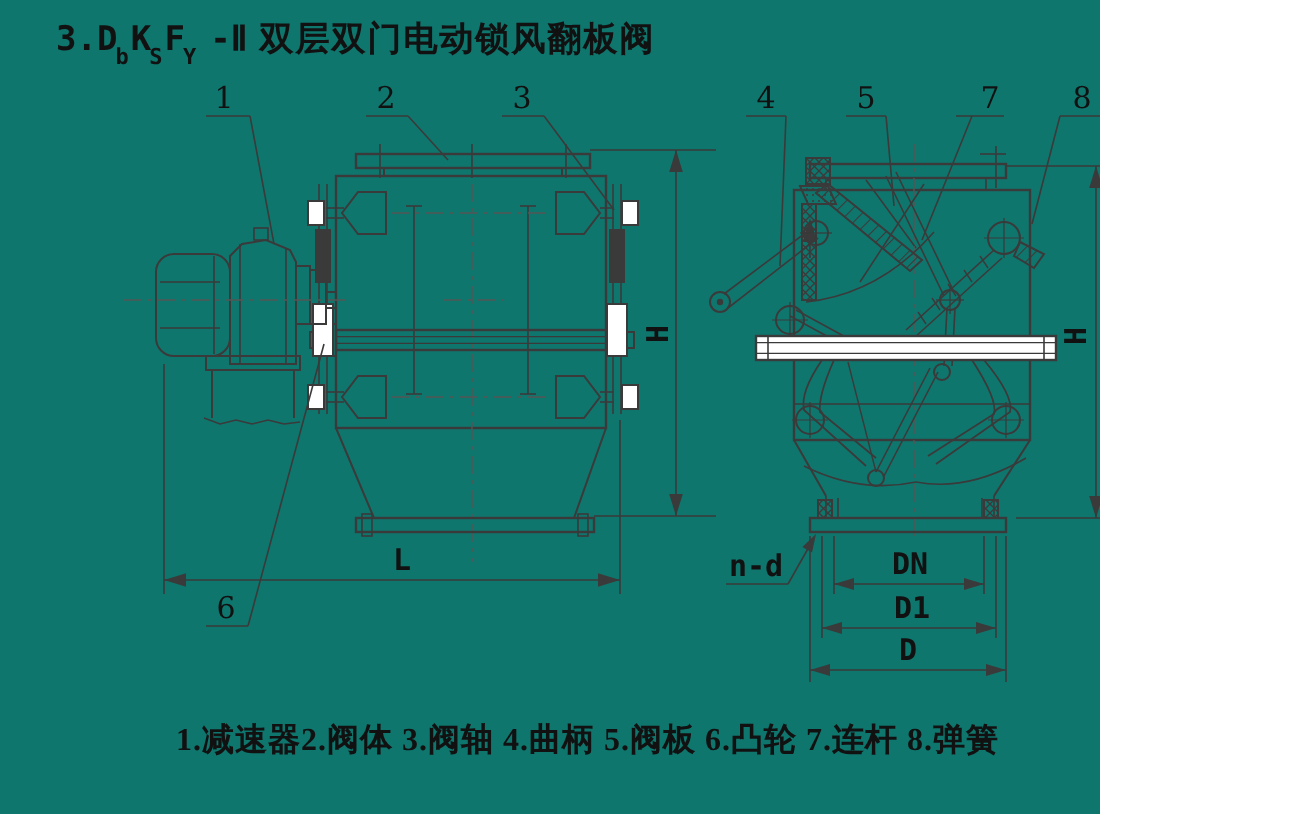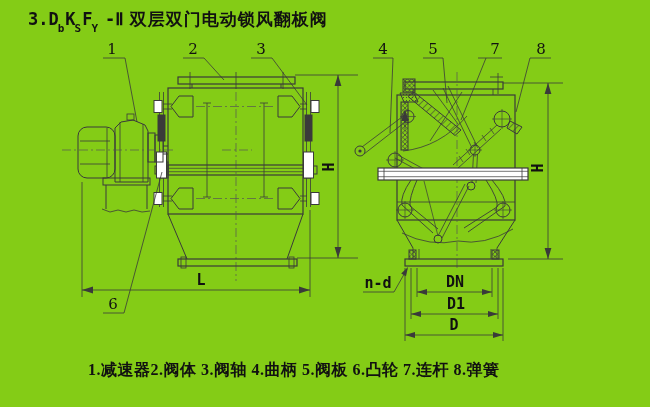--- a/index.html
+++ b/index.html
@@ -1,16 +1,16 @@
 <!DOCTYPE html>
 <html><head>
 <meta charset="utf-8">
 <style>
   html,body{margin:0;padding:0;background:#ffffff;}
-  #stage{position:relative;width:650px;height:407px;background:#84cc16;overflow:hidden;
+  #stage{position:relative;width:550px;height:407px;background:#0f766e;overflow:hidden;
          font-family:"Liberation Sans",sans-serif;color:#111;}
   .title{position:absolute;left:28px;top:8px;font-size:17px;font-weight:bold;
          font-family:"DejaVu Sans Mono","Liberation Sans",monospace,sans-serif;white-space:nowrap;}
   .title sub{font-size:11px;position:relative;top:3px;left:-1px;}
   .title .cname{font-family:"Liberation Sans",sans-serif;font-weight:bold;letter-spacing:1px;margin-left:6px;}
   .title .sfx{margin-left:6px;}
   .legend{position:absolute;left:88px;top:360px;width:540px;font-size:16px;font-weight:bold;
           font-family:Liberation Serif, serif;letter-spacing:0.5px;white-space:nowrap;}
   svg{position:absolute;left:0;top:0;}
   svg .num{font-family:"DejaVu Serif","Liberation Serif",serif;font-size:15px;fill:#111;}

